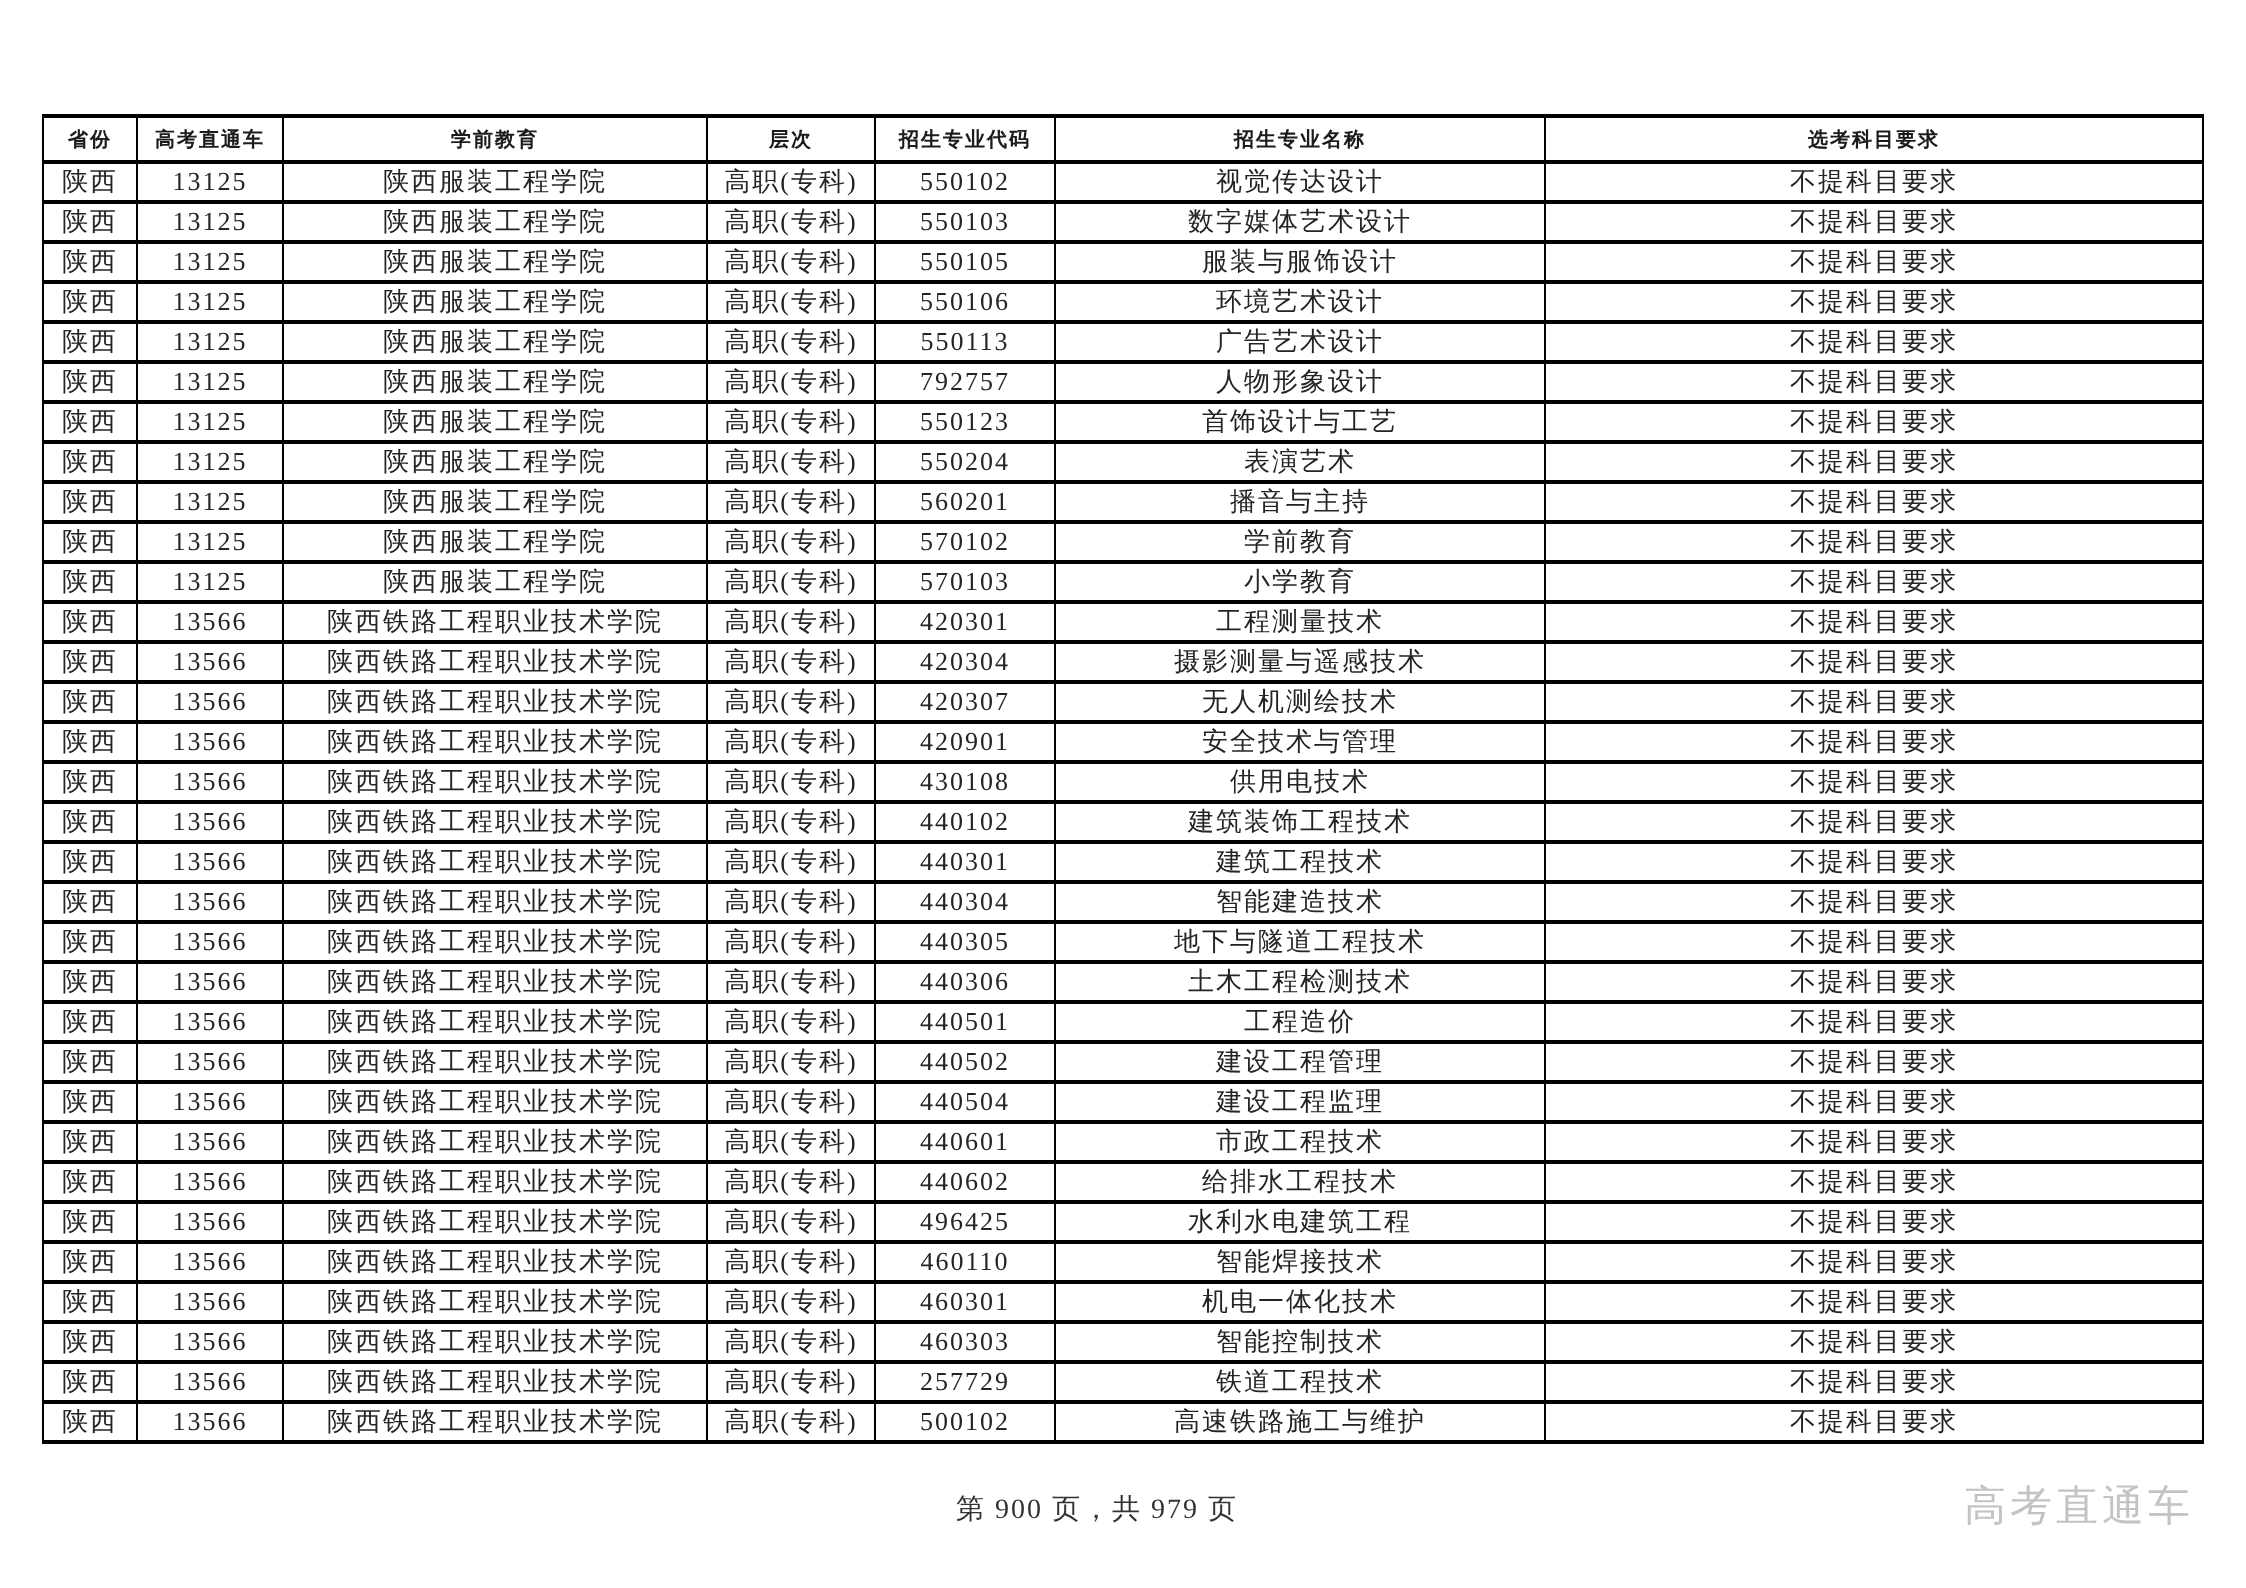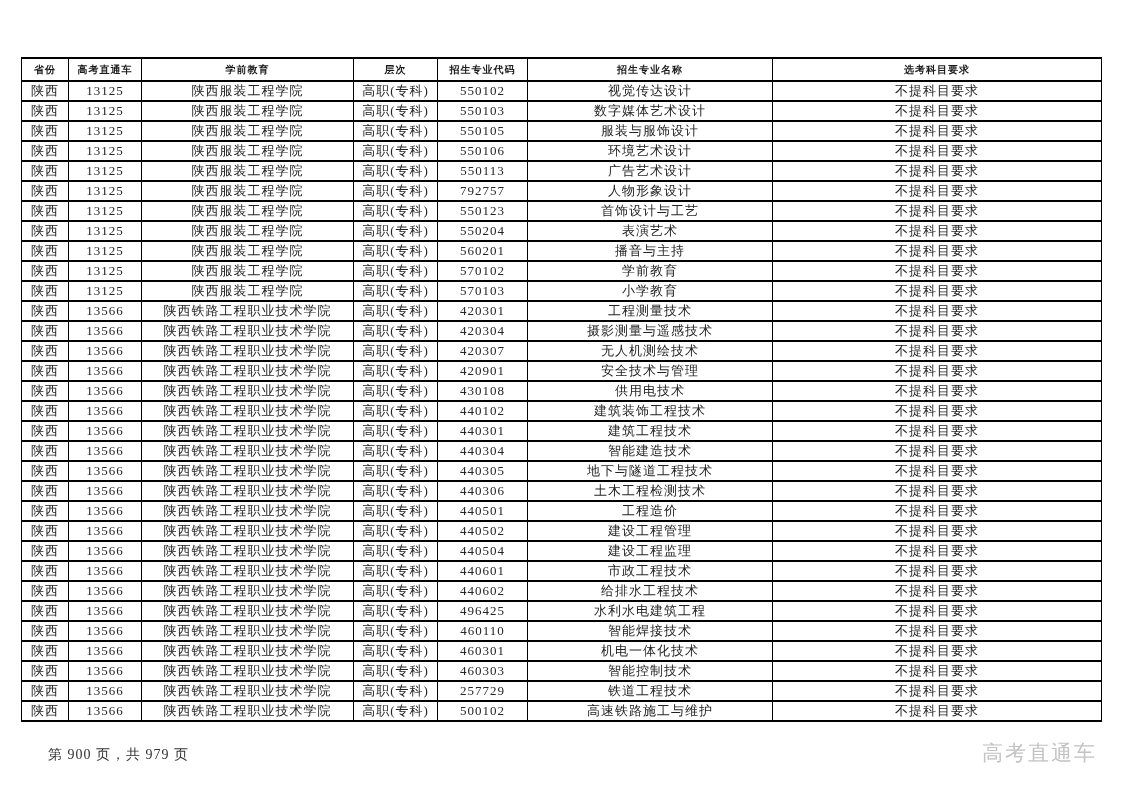--- a/index.html
+++ b/index.html
@@ -49,24 +49,24 @@
     height: 18.3px;
     font-size: 13px;
     letter-spacing: 1px;
     color: #242424;
   }
 
   .page-footer {
     position: absolute;
     left: 0; top: 746px;
     width: 1097px;
+    text-align: center;
     font-size: 14px;
     letter-spacing: 1px;
     color: #333333;
-    padding-left: 48px;
   }
   .watermark {
     position: absolute;
     top: 739px;
     right: 26px;
     font-size: 21px;
     letter-spacing: 2px;
     color: #c3c3c3;
     font-family: "Liberation Sans", "DejaVu Sans", sans-serif;
     margin-left: 12px;

